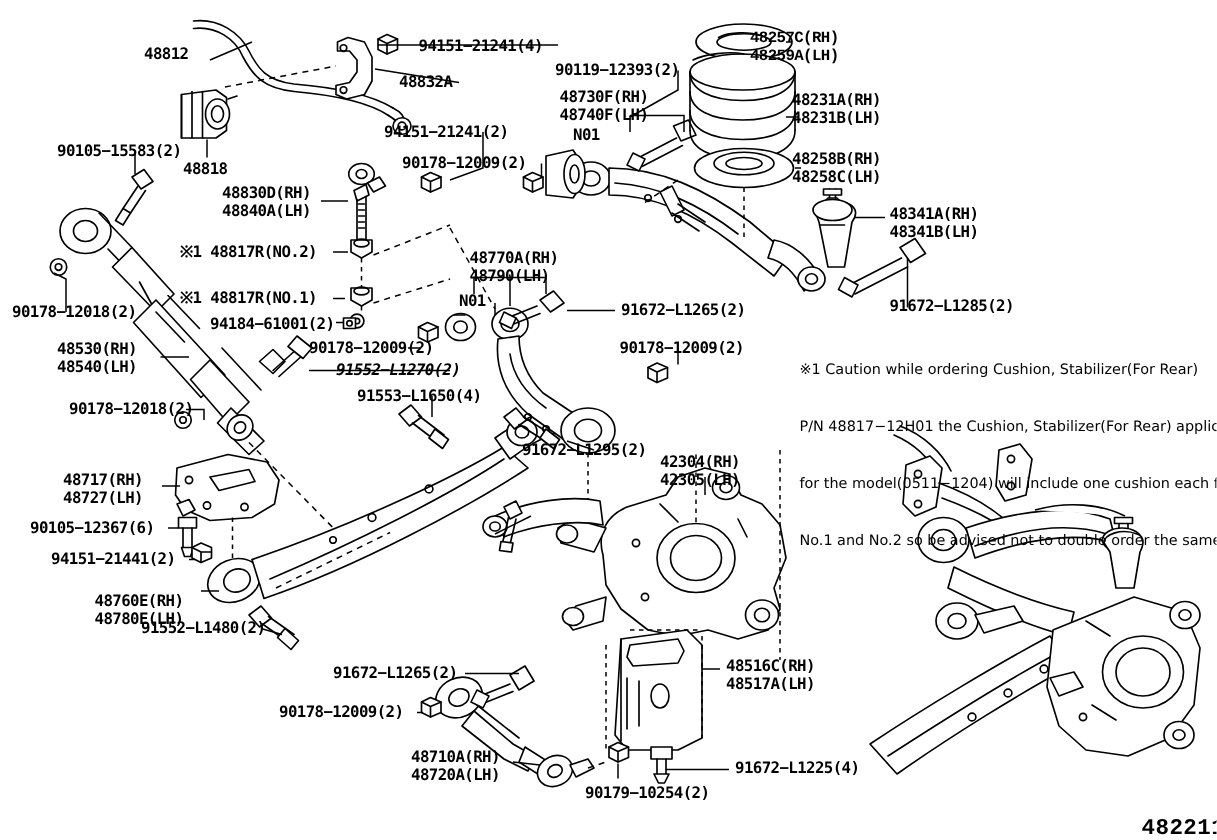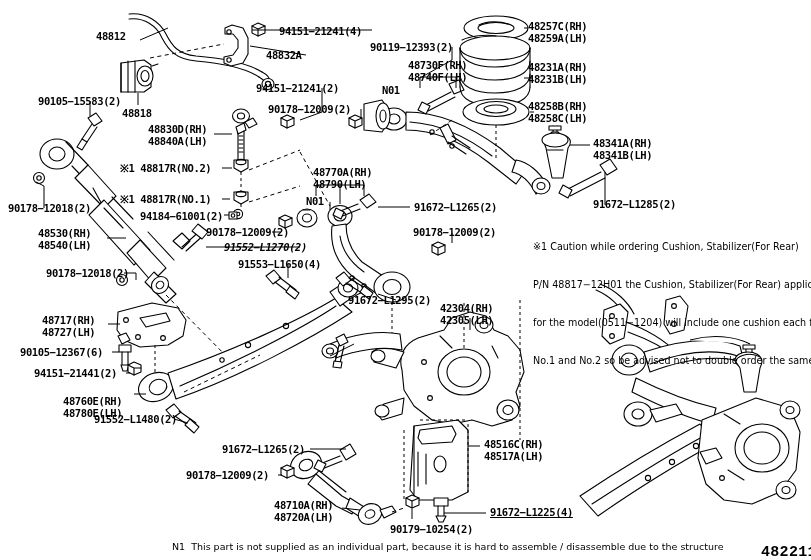--- a/index.html
+++ b/index.html
@@ -488,45 +488,44 @@
       <div class="lbl" style="left: 94px; top: 414px;">91552−L1480(2)</div>
       <div class="lbl" style="left: 313px; top: 167px;">48770A(RH)
 48790(LH)</div>
       <div class="lbl" style="left: 306px; top: 196px;">N01</div>
       <div class="lbl" style="left: 414px; top: 202px;">91672−L1265(2)</div>
       <div class="lbl" style="left: 413px; top: 227px;">90178−12009(2)</div>
       <div class="lbl" style="left: 332px; top: 295px; margin-left: 16px;">91672−L1295(2)</div>
       <div class="lbl" style="left: 440px; top: 303px;">42304(RH)
 42305(LH)</div>
       <div class="lbl" style="left: 370px; top: 42px;">90119−12393(2)</div>
-      <div class="lbl" style="left: 408px; top: 60px;">48730F(RH)
+      <div class="lbl" style="left: 373px; top: 60px;">48730F(RH)
 48740F(LH)</div>
       <div class="lbl" style="left: 382px; top: 85px;">N01</div>
-      <div class="lbl" style="left: 528px; top: 21px;">48257C(RH)
+      <div class="lbl" style="left: 500px; top: 21px; font-family: Liberation Mono, monospace;">48257C(RH)
 48259A(LH)</div>
       <div class="lbl" style="left: 528px; top: 62px;">48231A(RH)
 48231B(LH)</div>
       <div class="lbl" style="left: 528px; top: 101px;">48258B(RH)
 48258C(LH)</div>
       <div class="lbl" style="left: 593px; top: 138px;">48341A(RH)
 48341B(LH)</div>
       <div class="lbl" style="left: 549px; top: 199px; margin-left: 44px;">91672−L1285(2)</div>
       <div class="lbl" style="left: 484px; top: 439px;">48516C(RH)
 48517A(LH)</div>
       <div class="lbl" style="left: 222px; top: 444px;">91672−L1265(2)</div>
       <div class="lbl" style="left: 186px; top: 470px;">90178−12009(2)</div>
       <div class="lbl" style="left: 274px; top: 500px;">48710A(RH)
 48720A(LH)</div>
       <div class="lbl" style="left: 390px; top: 524px;">90179−10254(2)</div>
-      <div class="lbl" style="left: 490px; top: 507px; text-decoration: underline;">91672−L1225(4)</div>
+      <div class="lbl" style="left: 490px; top: 507px;">91672−L1225(4)</div>
     </div>
 
   <div class="note" style="left:533px;top:216px;">
     <div class="u">※1 Caution while ordering Cushion, Stabilizer(For Rear)</div>
     <div>P/N 48817−12H01 the Cushion, Stabilizer(For Rear) applicable</div>
     <div>for the model(0511−1204) will include one cushion each for</div>
     <div>No.1 and No.2 so be advised not to double order the same parts.</div>
   </div>
 
 
-  <div class="foot" style="left:172px;top:541px;">N1  This part is not supplied as an individual part, because it is hard to assemble / disassemble due to the structure</div>
   <div class="did" style="left:761px;top:544px;">482211H</div>
 </div>
 
 </body></html>

